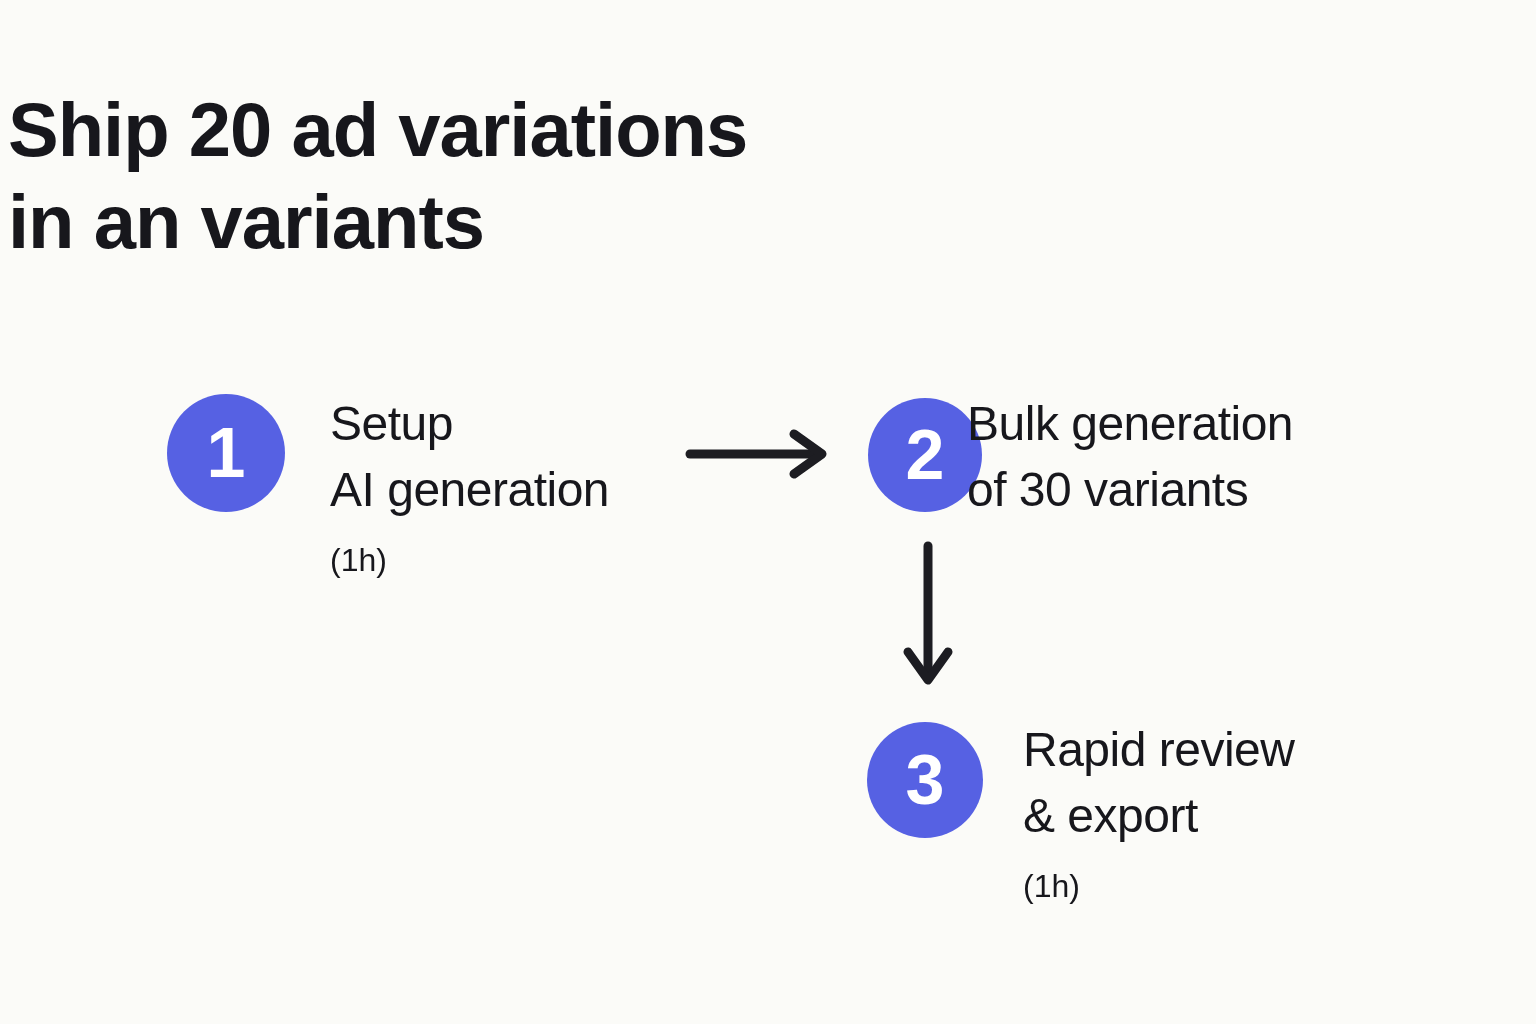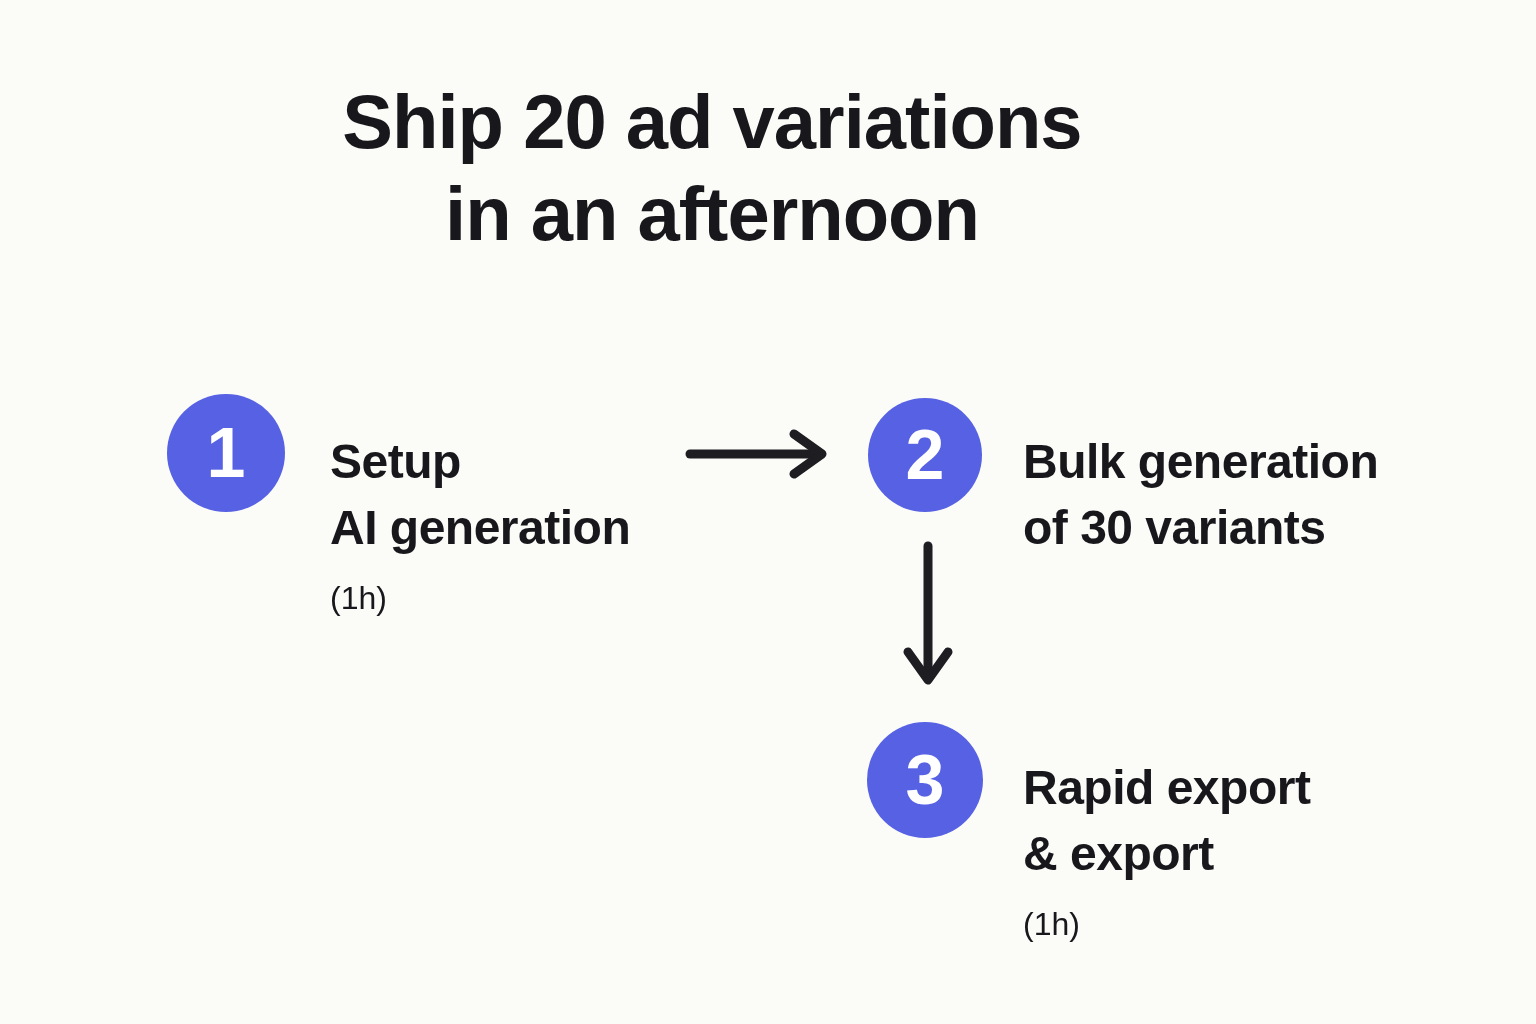--- a/index.html
+++ b/index.html
@@ -13,22 +13,22 @@
     background: var(--bg, #FBFBF8);
     font-family: "Liberation Sans", "DejaVu Sans", sans-serif;
     color: var(--ink, #17171C);
     overflow: hidden;
   }
   .title {
     position: absolute;
     left: 0;
     top: 76px;
     width: 1424px;
-    margin: 0;
-    text-align: center;
+    margin: 8px;
+    text-align: left;
     font-size: 76px;
     line-height: 92px;
     font-weight: 700;
     letter-spacing: -1px;
   }
   .title-line {
     display: block;
   }
   .circle {
     position: absolute;
@@ -44,28 +44,27 @@
     font-weight: 700;
     line-height: 1;
   }
   .circle-1 { left: 167px; top: 394px; width: 118px; height: 118px; }
   .circle-2 { left: 868px; top: 398px; width: 114px; height: 114px; }
   .circle-3 { left: 867px; top: 722px; width: 116px; height: 116px; }
   .step-text {
     position: absolute;
   }
   .text-1 { left: 330px; top: 391px; }
-  .text-2 { left: 1023px; top: 391px; }
+  .text-2 { left: 967px; top: 391px; }
   .text-3 { left: 1023px; top: 717px; }
   .step-label {
     font-size: 48px;
     line-height: 66px;
-    font-weight: 700;
+    font-weight: 400;
     letter-spacing: -0.5px;
-    margin-top: 38px;
   }
   .step-duration {
     margin-top: 8px;
     font-size: 32px;
     line-height: 58px;
     font-weight: 400;
   }
   .arrow {
     position: absolute;
     color: var(--arrow, #1D1D22);
@@ -73,21 +72,21 @@
   .arrow-right { left: 682px; top: 428px; }
   .arrow-down  { left: 902px; top: 538px; }
 </style>
 </head>
 <body>
 
 <div class="canvas">
 
   <h1 class="title">
     <span class="title-line">Ship 20 ad variations</span>
-    <span class="title-line">in an afternoon</span>
+    <span class="title-line">in an variants</span>
   </h1>
 
   <div class="circle circle-1">
     <span>1</span>
   </div>
   <div class="step-text text-1">
     <div class="step-label">
       <div>Setup</div>
       <div>AI generation</div>
     </div>
@@ -116,19 +115,19 @@
       <path d="M26 8 V135" stroke="currentColor" stroke-width="9" stroke-linecap="round"></path>
       <path d="M6 114 L26 142 L46 114" stroke="currentColor" stroke-width="9" stroke-linecap="round" stroke-linejoin="round" fill="none"></path>
     </svg>
   </div>
 
   <div class="circle circle-3">
     <span>3</span>
   </div>
   <div class="step-text text-3">
     <div class="step-label">
-      <div>Rapid export</div>
+      <div>Rapid review</div>
       <div>&amp; export</div>
     </div>
     <div class="step-duration">(1h)</div>
   </div>
 
 </div>
 
 </body></html>

